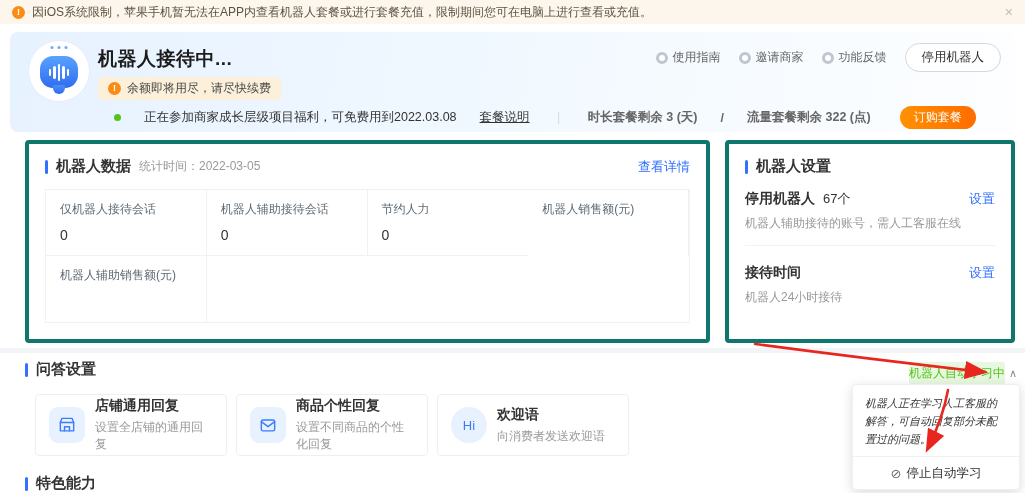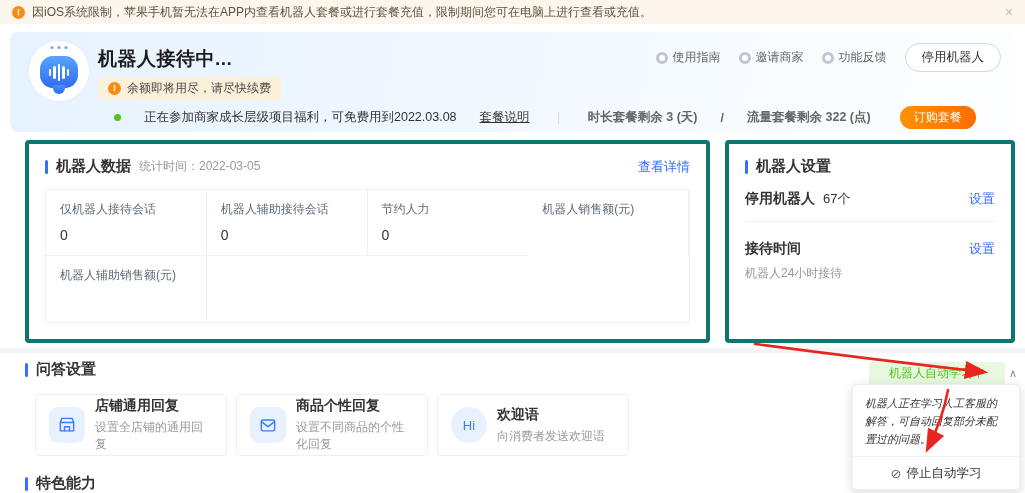--- a/index.html
+++ b/index.html
@@ -74,21 +74,21 @@
   .set-desc { font-size:12px; color:#999; margin-top:7px; }
   .set-div { height:1px; background:#f0f2f5; margin:13px 16px; }
 
   .section-div { position:absolute; left:0; top:348px; width:1025px; height:5px; background:#f2f4f7; }
 
   
   .sec-title { position:absolute; display:flex; align-items:center; gap:8px; }
   .qa-title { left:25px; top:360px; }
   .feat-title { left:25px; top:474px; }
   .badge-row { position:absolute; right:8px; top:362px; display:flex; align-items:center; gap:4px; cursor:pointer; }
-  .green-badge { background:#e8f7df; color:#52c41a; font-size:12px; padding:3px 20px; border-radius:3px; }
+  .green-badge { background:#e8f7df; color:#52c41a; font-size:12px; padding:3px 0; border-radius:3px; }
   .caret { color:#8a8a8a; font-size:11px; }
 
   .qa-cards { position:absolute; left:35px; top:394px; display:flex; gap:9px; }
   .qa-card { width:192px; height:62px; border:1px solid #ecf0f4; border-radius:4px;
     display:flex; align-items:center; padding:0 13px; gap:10px; cursor:pointer; background:#fff; }
   .icon-box { width:36px; height:36px; border-radius:9px; background:#e8f2ff; display:flex;
     align-items:center; justify-content:center; flex:0 0 auto; }
   .icon-box.round { border-radius:50%; color:#3a7bff; font-weight:400; font-size:13px; }
   .icon-box svg { width:20px; height:20px; stroke:#3a7bff; fill:none; stroke-width:1.7; stroke-linecap:round; stroke-linejoin:round; }
   .qa-card .tt { font-size:14px; font-weight:600; color:#333; }
@@ -205,20 +205,21 @@
       <span class="tbar"></span>
       <span class="ptitle">机器人设置</span>
     </div>
     <div class="set-item">
       <div class="set-row">
         <span class="set-label">停用机器人</span>
         <span class="set-count">67个</span>
         <span class="spacer"></span>
         <span class="blue-link">设置</span>
       </div>
+      <div class="set-desc">机器人辅助接待的账号，需人工客服在线</div>
     </div>
     <div class="set-div"></div>
     <div class="set-item">
       <div class="set-row">
         <span class="set-label">接待时间</span>
         <span class="spacer"></span>
         <span class="blue-link">设置</span>
       </div>
       <div class="set-desc">机器人24小时接待</div>
     </div>

